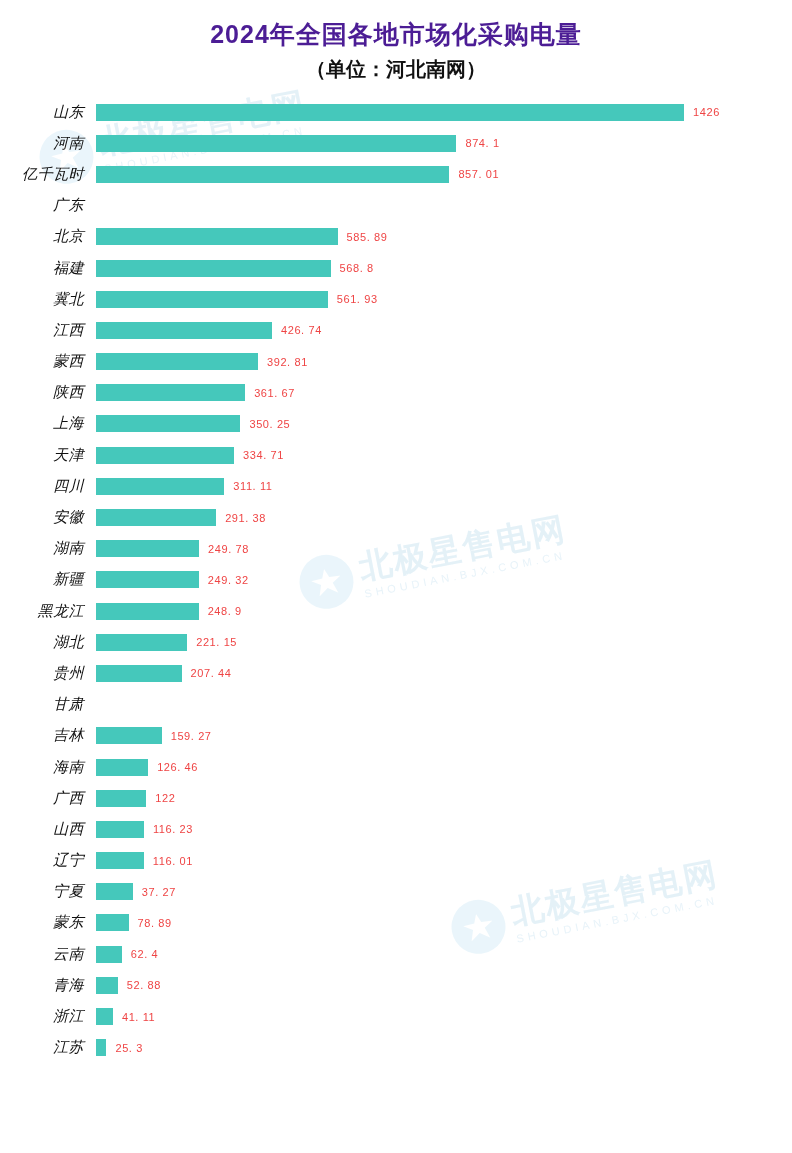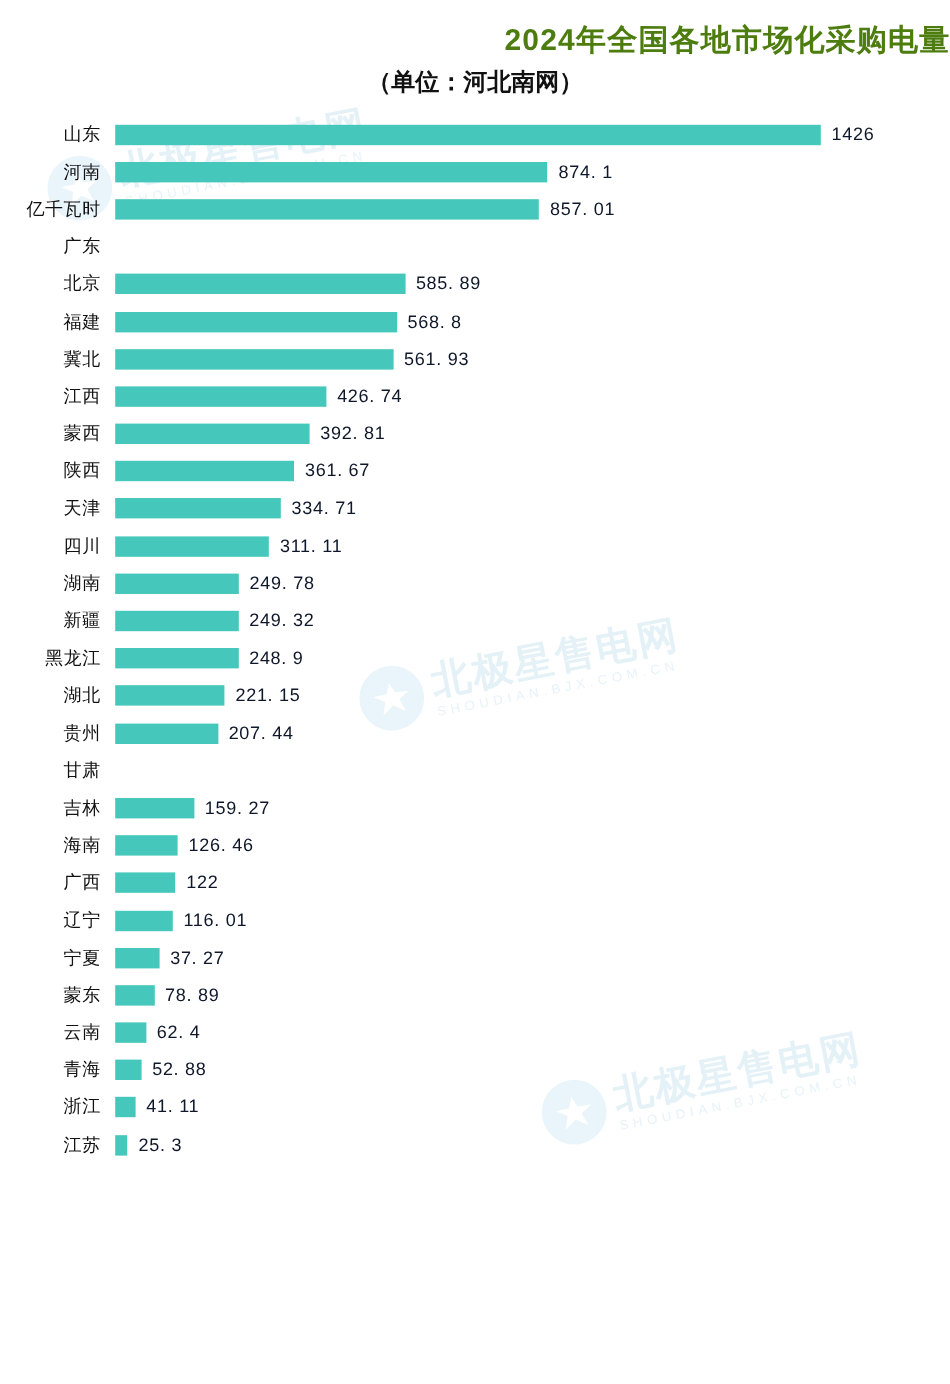--- a/index.html
+++ b/index.html
@@ -24,23 +24,22 @@
 
   
   .title-block {
     text-align: center;
     padding-top: 18px;
   }
   .chart-title {
     font-size: 25px;
     font-weight: bold;
     letter-spacing: 1px;
-    color: #4d7c0f;
+    color: #4c1d95;
     line-height: 1.3;
-    text-align: right;
   }
   .chart-subtitle {
     font-size: 20px;
     font-weight: bold;
     color: #111111;
     line-height: 1.4;
     margin-top: 4px;
   }
 
   
@@ -111,36 +110,37 @@
   .cat-label {
     width: 96px;
     flex: 0 0 96px;
     text-align: right;
     padding-right: 12px;
     box-sizing: border-box;
     font-size: 15px;
     color: #111111;
     white-space: nowrap;
     letter-spacing: 0.5px;
+    font-style: italic;
   }
   .bar-wrap {
     flex: 1 1 auto;
     display: flex;
     align-items: center;
     height: 100%;
     position: relative;
   }
   .bar {
     height: 17px;
     background: #45c8bb;
     flex: 0 0 auto;
   }
   .bar-value {
-    font-size: 15px;
-    color: #0f172a;
+    font-size: 11px;
+    color: #ef4444;
     margin-left: 9px;
     white-space: nowrap;
     letter-spacing: 0.6px;
   }
 </style>
 </head>
 <body>
 
 <div class="page">
 
@@ -240,34 +240,48 @@
         </div>
       </div>
       <div class="row">
         <div class="cat-label">陕西</div>
         <div class="bar-wrap">
           <div class="bar" style="width: 149.132px; background: rgb(69, 200, 187);"></div>
           <div class="bar-value">361. 67</div>
         </div>
       </div>
       <div class="row">
+        <div class="cat-label">上海</div>
+        <div class="bar-wrap">
+          <div class="bar" style="width: 144.423px; background: rgb(69, 200, 187);"></div>
+          <div class="bar-value">350. 25</div>
+        </div>
+      </div>
+      <div class="row">
         <div class="cat-label">天津</div>
         <div class="bar-wrap">
           <div class="bar" style="width: 138.015px; background: rgb(69, 200, 187);"></div>
           <div class="bar-value">334. 71</div>
         </div>
       </div>
       <div class="row">
         <div class="cat-label">四川</div>
         <div class="bar-wrap">
           <div class="bar" style="width: 128.284px; background: rgb(69, 200, 187);"></div>
           <div class="bar-value">311. 11</div>
         </div>
       </div>
       <div class="row">
+        <div class="cat-label">安徽</div>
+        <div class="bar-wrap">
+          <div class="bar" style="width: 120.148px; background: rgb(69, 200, 187);"></div>
+          <div class="bar-value">291. 38</div>
+        </div>
+      </div>
+      <div class="row">
         <div class="cat-label">湖南</div>
         <div class="bar-wrap">
           <div class="bar" style="width: 102.995px; background: rgb(69, 200, 187);"></div>
           <div class="bar-value">249. 78</div>
         </div>
       </div>
       <div class="row">
         <div class="cat-label">新疆</div>
         <div class="bar-wrap">
           <div class="bar" style="width: 102.805px; background: rgb(69, 200, 187);"></div>
@@ -313,20 +327,27 @@
         </div>
       </div>
       <div class="row">
         <div class="cat-label">广西</div>
         <div class="bar-wrap">
           <div class="bar" style="width: 50.3058px; background: rgb(69, 200, 187);"></div>
           <div class="bar-value">122</div>
         </div>
       </div>
       <div class="row">
+        <div class="cat-label">山西</div>
+        <div class="bar-wrap">
+          <div class="bar" style="width: 47.9265px; background: rgb(69, 200, 187);"></div>
+          <div class="bar-value">116. 23</div>
+        </div>
+      </div>
+      <div class="row">
         <div class="cat-label">辽宁</div>
         <div class="bar-wrap">
           <div class="bar" style="width: 47.8358px; background: rgb(69, 200, 187);"></div>
           <div class="bar-value">116. 01</div>
         </div>
       </div>
       <div class="row">
         <div class="cat-label">宁夏</div>
         <div class="bar-wrap">
           <div class="bar" style="width: 36.8098px; background: rgb(69, 200, 187);"></div>

